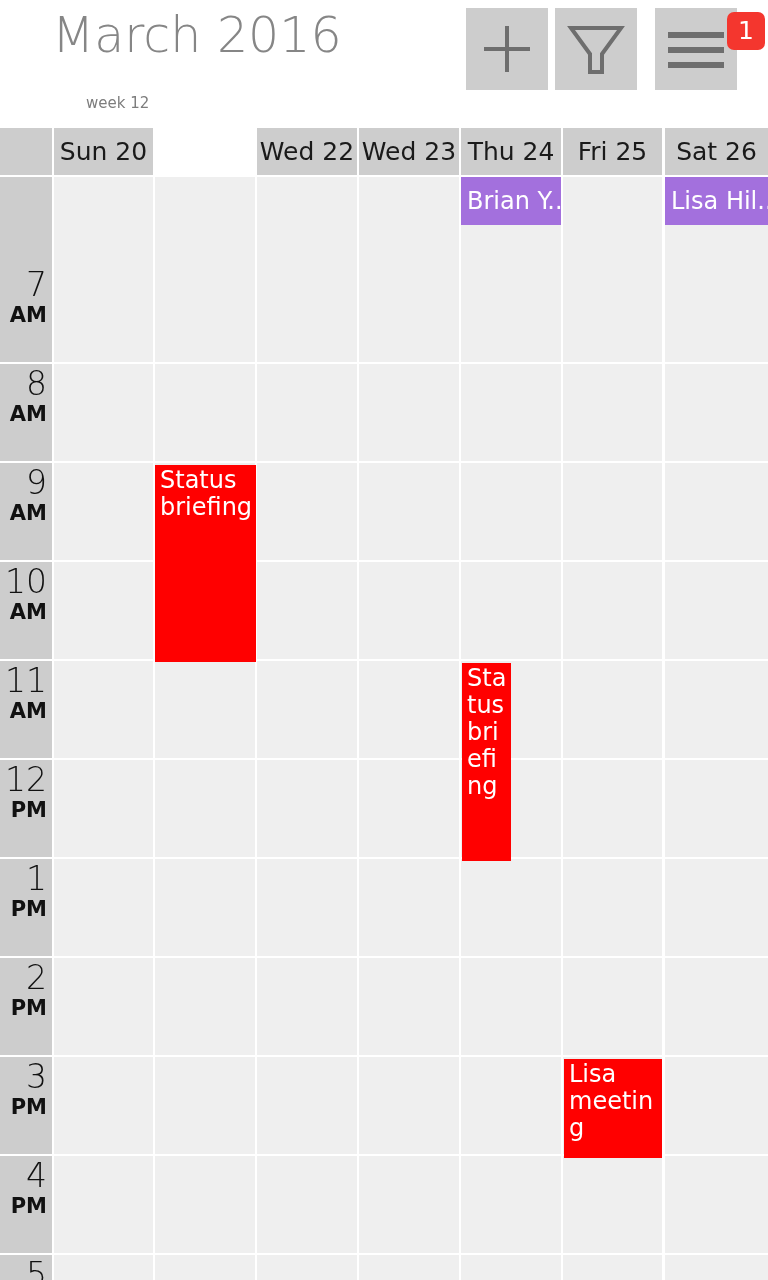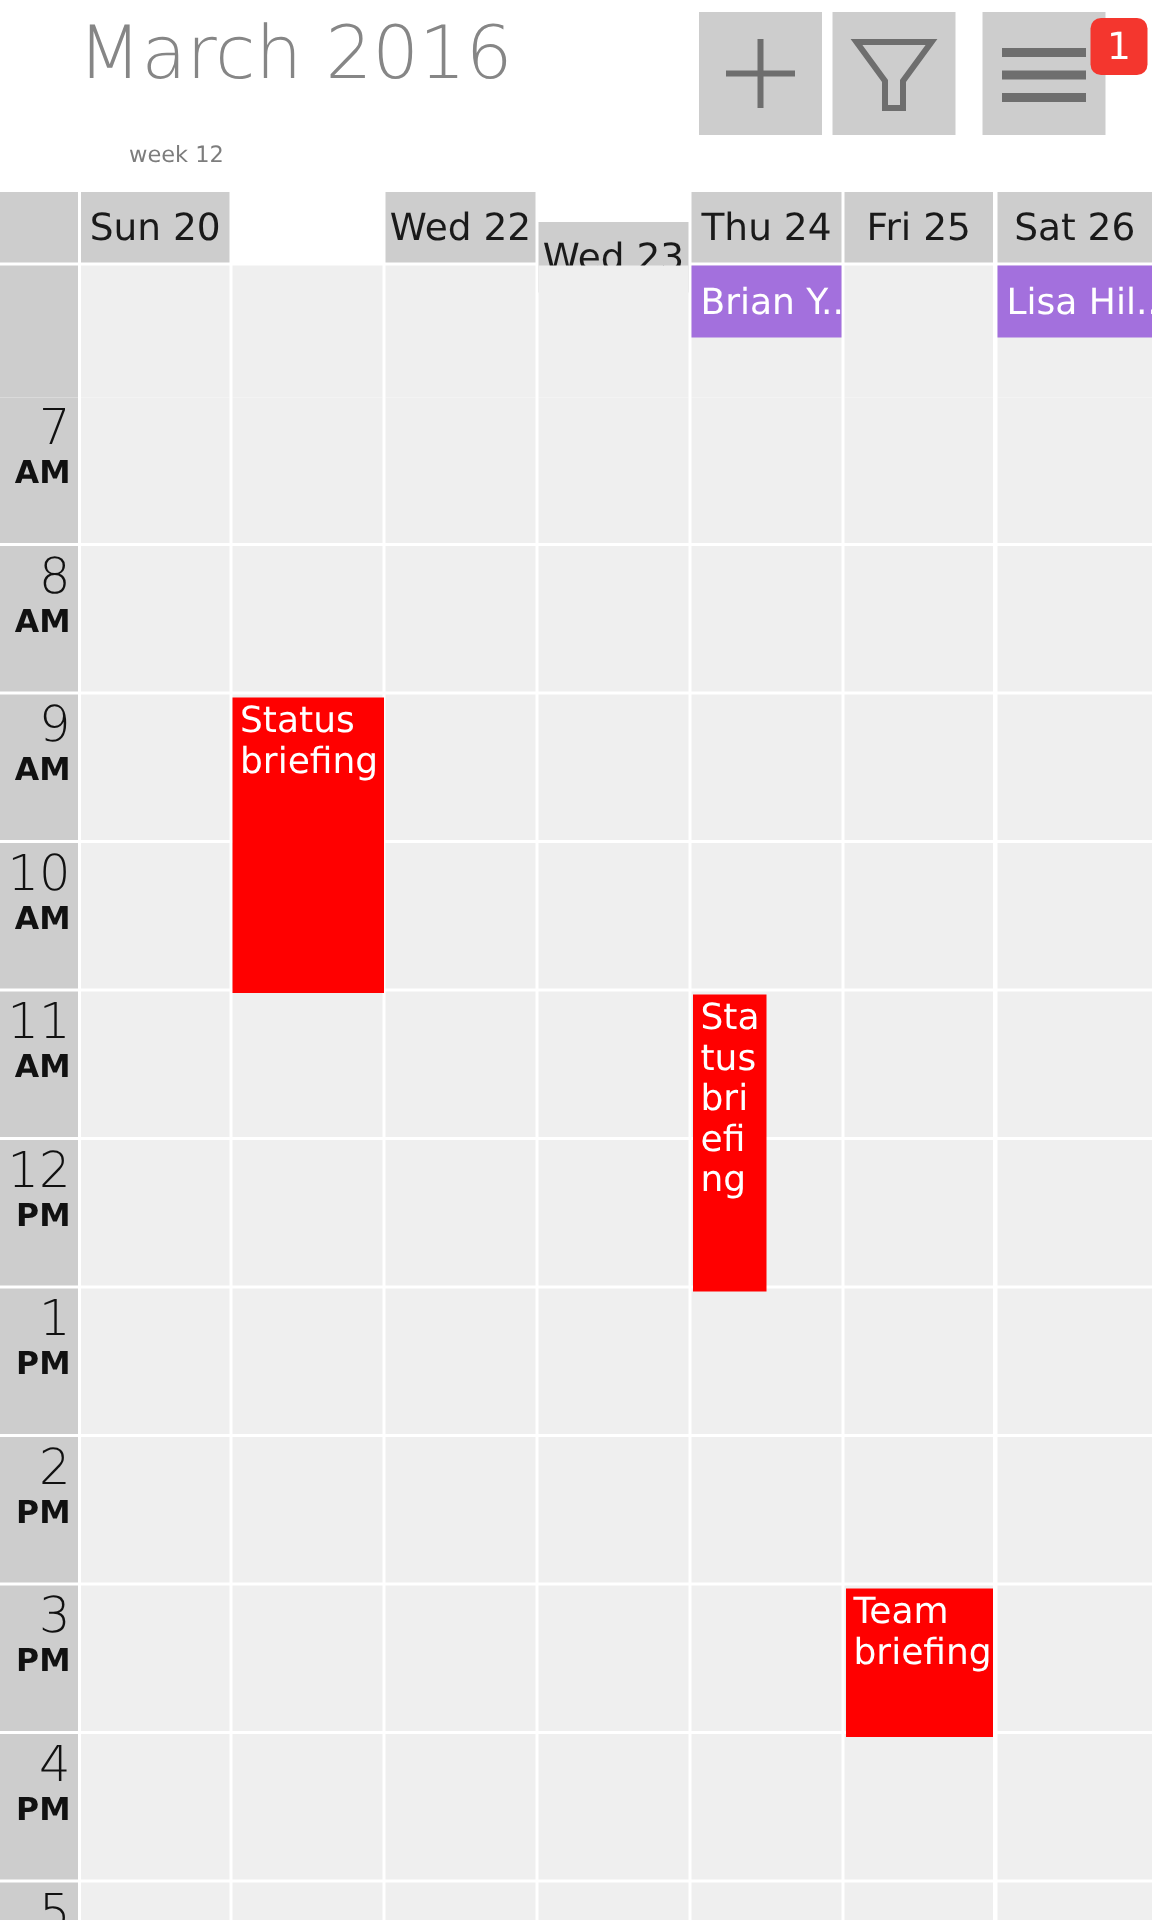--- a/index.html
+++ b/index.html
@@ -253,21 +253,21 @@
 
     <div id="menu-badge">1</div>
   </div>
 
   <div id="calendar">
 
     <div id="dayheader-row">
       <div id="dayheader-corner"></div>
     <div class="day-head" style="left: 54px; width: 99px;">Sun 20</div>
         <div class="day-head" style="left: 257px; width: 100px;">Wed 22</div>
-        <div class="day-head" style="left: 359px; width: 100px; margin-top: 20px;">Wed 23</div>
+        <div class="day-head" style="left: 359px; width: 100px;">Wed 23</div>
         <div class="day-head" style="left: 461px; width: 100px;">Thu 24</div>
         <div class="day-head" style="left: 563px; width: 99px;">Fri 25</div>
         <div class="day-head" style="left: 665px; width: 103px;">Sat 26</div>
       </div>
 
     <div id="allday-row">
       <div id="allday-gutter"></div>
     <div class="allday-cell" style="left: 54px; width: 99px;"></div>
         <div class="allday-cell" style="left: 155px; width: 100px;"></div>
         <div class="allday-cell" style="left: 257px; width: 100px;"></div>
@@ -395,17 +395,17 @@
         </div>
         <div class="grid-cell" style="left: 54px; width: 99px; top: 990px; height: 97px;"></div>
         <div class="grid-cell" style="left: 155px; width: 100px; top: 990px; height: 97px;"></div>
         <div class="grid-cell" style="left: 257px; width: 100px; top: 990px; height: 97px;"></div>
         <div class="grid-cell" style="left: 359px; width: 100px; top: 990px; height: 97px;"></div>
         <div class="grid-cell" style="left: 461px; width: 100px; top: 990px; height: 97px;"></div>
         <div class="grid-cell" style="left: 563px; width: 99px; top: 990px; height: 97px;"></div>
         <div class="grid-cell" style="left: 665px; width: 103px; top: 990px; height: 97px;"></div>
         <div class="event red" style="left: 155px; top: 200px; width: 101px; height: 197px; background: rgb(255, 0, 0);">Status briefing</div>
         <div class="event red" style="left: 462px; top: 398px; width: 49px; height: 198px; background: rgb(255, 0, 0);">Status briefing</div>
-        <div class="event red" style="left: 564px; top: 794px; width: 98px; height: 99px; background: rgb(255, 0, 0);">Team briefing</div>
+        <div class="event red" style="left: 564px; top: 794px; width: 98px; height: 99px; background: rgb(255, 0, 0);">Lisa meeting</div>
       </div>
 
   </div>
 </div>
 
 </body></html>

